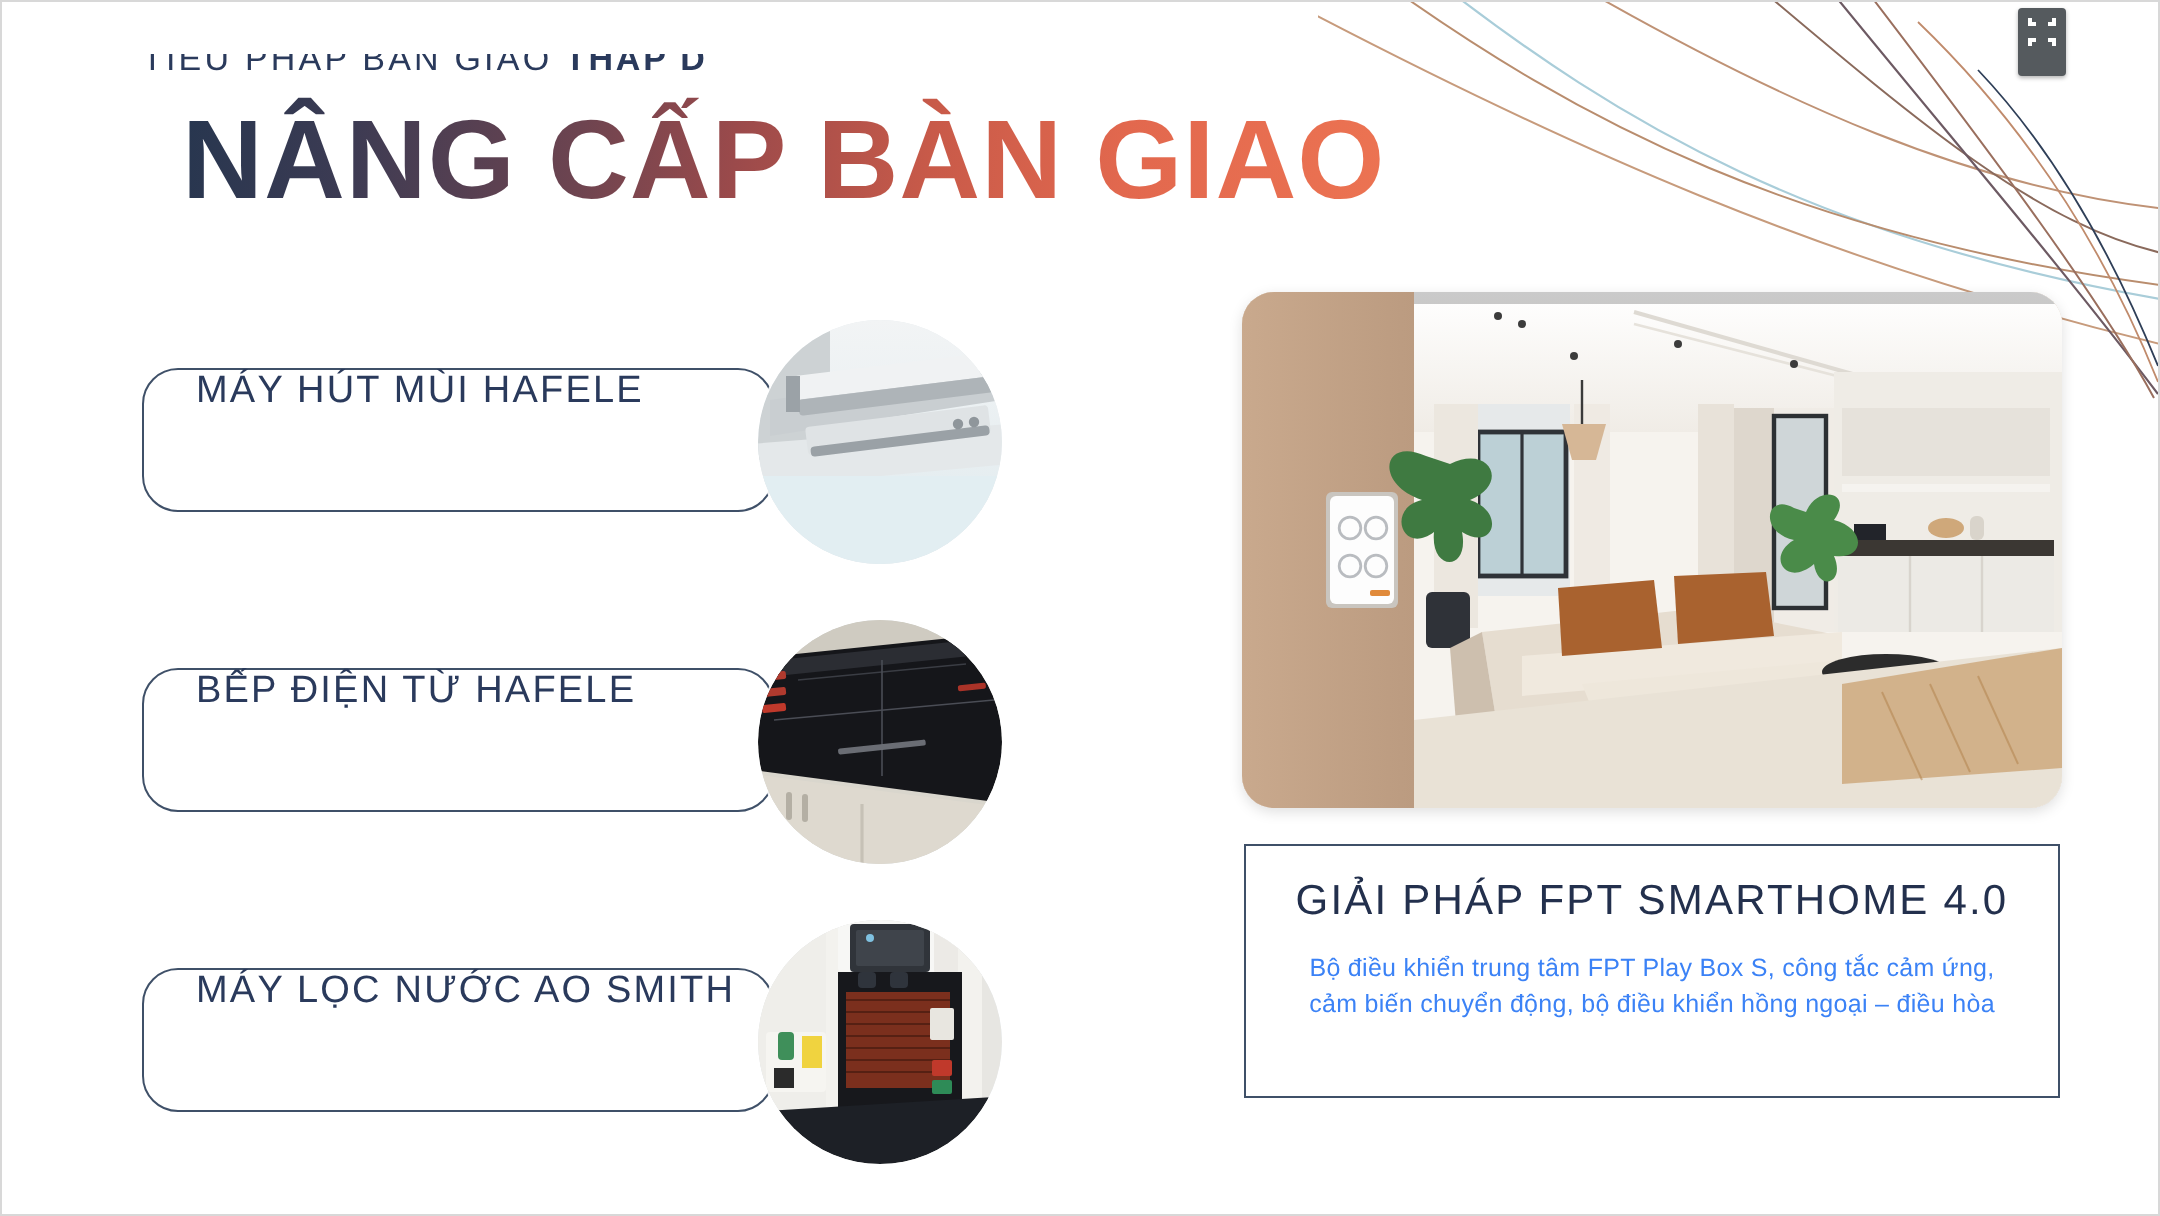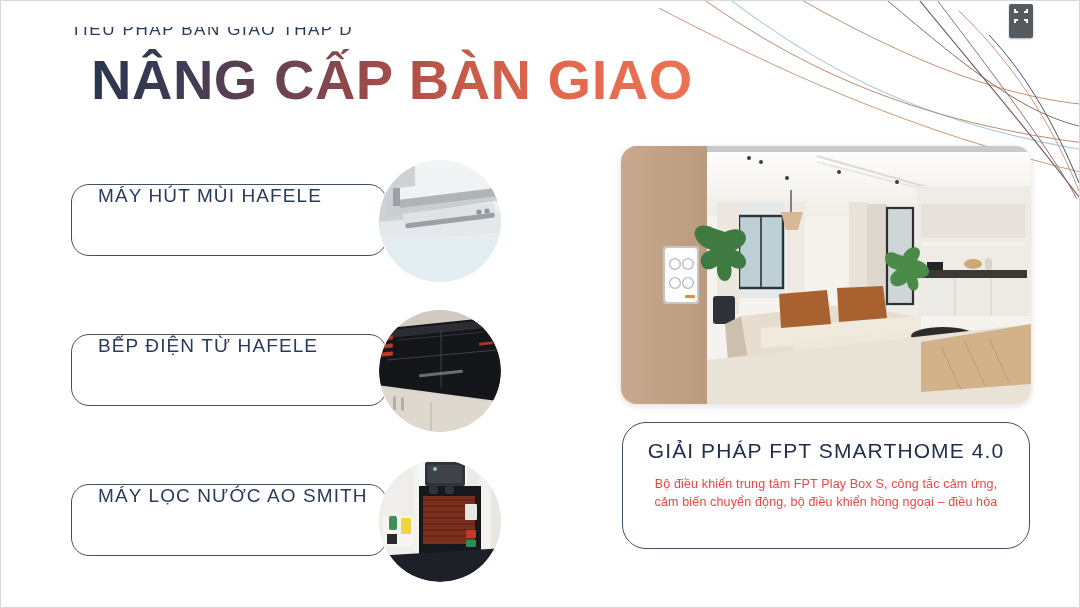--- a/index.html
+++ b/index.html
@@ -16,21 +16,21 @@
   
   .deco{position:absolute;top:0;right:0;width:420px;height:200px;pointer-events:none;}
 
   
   .header{position:absolute;left:70px;top:18px;}
   .eyebrow{
     font-size:17px;letter-spacing:1.6px;color:#2a3a5c;font-weight:400;
     white-space:nowrap;line-height:22px;
     clip-path:inset(8px 0 0 0);
   }
-  .eyebrow b{font-weight:400;letter-spacing:1.4px;text-align:center;}
+  .eyebrow b{font-weight:700;letter-spacing:1.4px;text-align:center;}
   .headline{
     margin-top:6px;
     font-size:56px;font-weight:700;letter-spacing:0.5px;line-height:66px;
     white-space:nowrap;
     background:linear-gradient(95deg,#27364f 0%,#3c3b53 14%,#6d4450 33%,#9b4a4b 46%,#c85a49 62%,#e2684e 78%,#ec7352 100%);
     -webkit-background-clip:text;background-clip:text;
     color:transparent;margin-left:20px;-webkit-text-fill-color:transparent;
   }
 
   
@@ -57,29 +57,29 @@
   
   .photo-card{
     position:absolute;left:620px;top:145px;width:410px;height:258px;
     border-radius:16px;overflow:hidden;background:#c8a88c;
     box-shadow:0 2px 7px rgba(0,0,0,0.13);
   }
   .photo-card svg{display:block;width:100%;height:100%;}
 
   .info-card{
     position:absolute;left:621px;top:421px;width:408px;height:127px;
-    border:1.4px solid #3f5068;border-radius:24px;box-sizing:border-box;
+    border:1.4px solid #3f5068;border-radius:0;box-sizing:border-box;
     background:#fff;padding:14px 22px 0;text-align:center;
   }
   .info-title{
     font-size:21px;font-weight:400;letter-spacing:1.1px;color:#23304d;
     line-height:28px;white-space:nowrap;
   }
   .info-desc{
-    margin-top:10px;font-size:12.5px;line-height:18px;color:#ef4444;
+    margin-top:10px;font-size:12.5px;line-height:18px;color:#3b82f6;
     letter-spacing:0.15px;
   }
 
   
   .collapse-btn{
     position:absolute;left:1008px;top:3px;width:24px;height:34px;
     background:#555a5e;border-radius:2px;
     display:flex;align-items:flex-start;justify-content:center;
     padding-top:4px;box-sizing:border-box;
     box-shadow:0 1px 2px rgba(0,0,0,.3);

